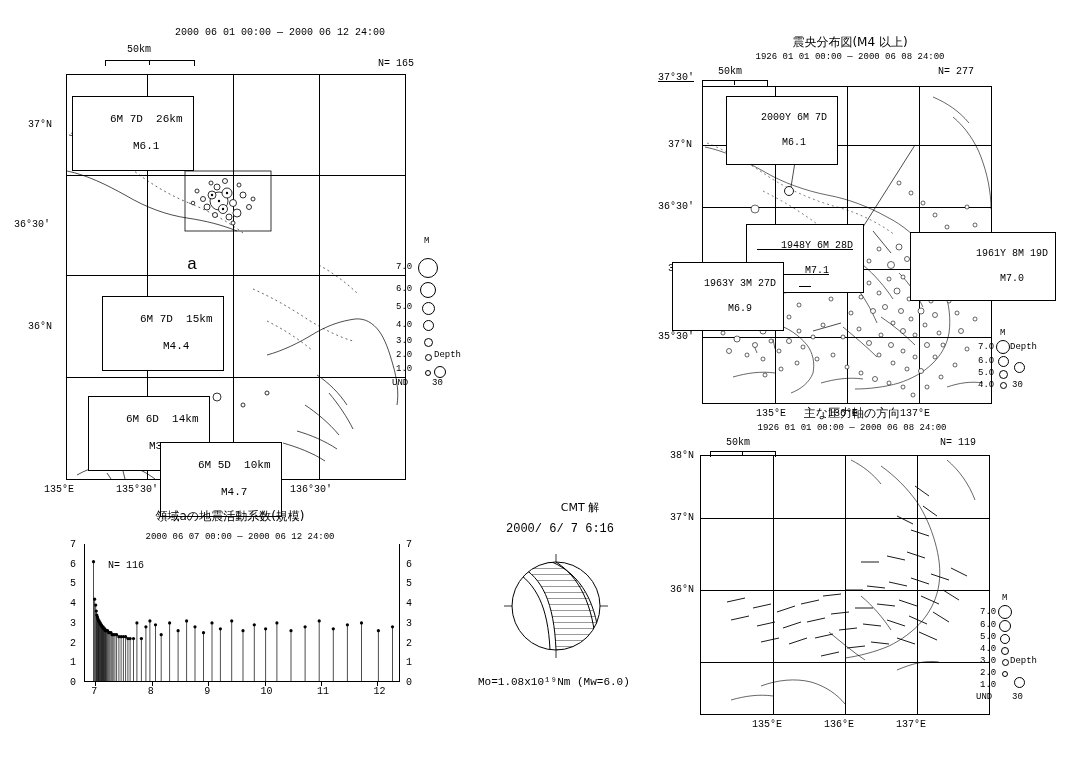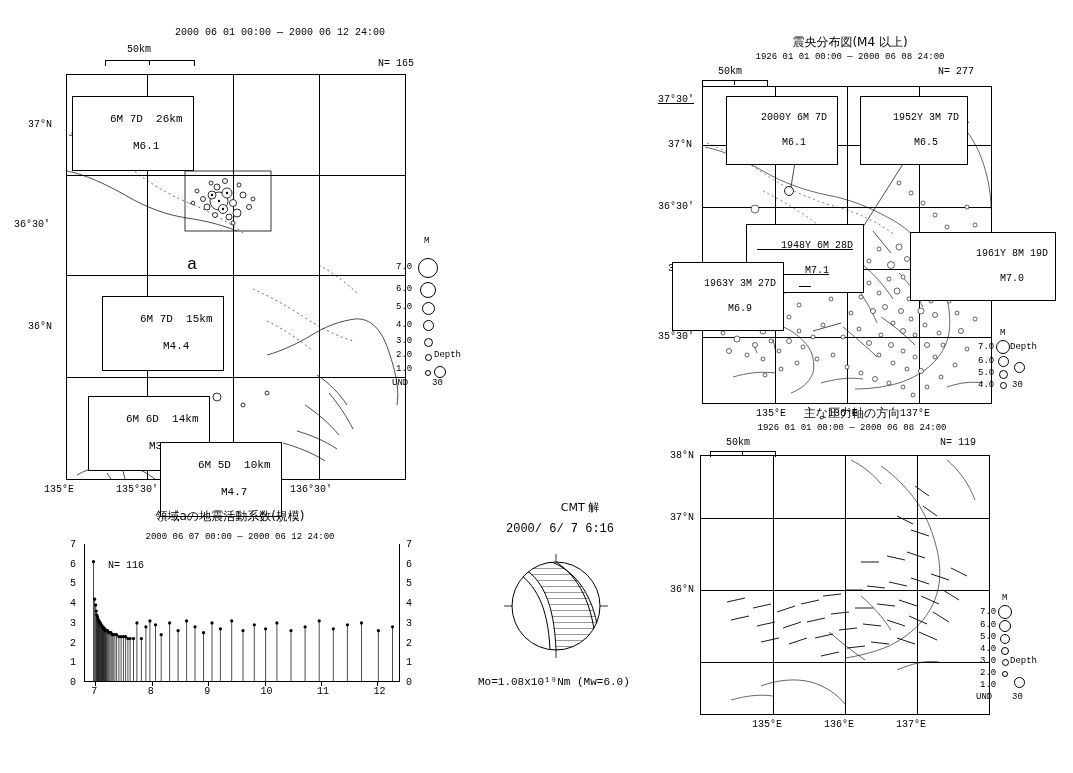--- a/index.html
+++ b/index.html
@@ -333,37 +333,33 @@
         <path d="M96,50 L88,100"></path>
         <path d="M212,58 L160,140"></path>
         <path d="M170,144 L188,166"></path>
         <path d="M250,146 L226,160"></path>
         <path d="M86,178 L130,200"></path>
         <path d="M110,244 L138,236"></path>
       </g>
     </svg>
   </div>
 
-  <div class="lbl tiny" style="left:-2px;top:60px;text-decoration:underline;">37°30'</div>
+  <div class="lbl tiny" style="left:-2px;top:38px;text-decoration:underline;">37°30'</div>
   <div class="lbl tiny" style="left:8px;top:105px;">37°N</div>
   <div class="lbl tiny" style="left:-2px;top:167px;">36°30'</div>
   <div class="lbl tiny" style="left:8px;top:229px;">36°N</div>
   <div class="lbl tiny" style="left:-2px;top:297px;">35°30'</div>
 
   <div class="lbl tiny" style="left:96px;top:374px;">135°E</div>
   <div class="lbl tiny" style="left:168px;top:374px;">136°E</div>
   <div class="lbl tiny" style="left:240px;top:374px;">137°E</div>
 
   <div class="callout s" style="left:66px;top:62px;width:102px;">
     <span>2000Y 6M 7D</span><br>
     <span>M6.1</span>
-  </div>
-  <div class="callout s" style="left:200px;top:62px;width:98px;">
-    <span>1952Y 3M 7D</span><br>
-    <span>M6.5</span>
   </div>
   <div class="callout s" style="left:86px;top:190px;width:108px;text-decoration:underline;">
     <span>1948Y 6M 28D</span><br>
     <span>M7.1</span>
   </div>
   <div class="callout s" style="left:250px;top:198px;width:102px;padding-left:38px;">
     <span>1961Y 8M 19D</span><br>
     <span>M7.0</span>
   </div>
   <div class="callout s" style="left:12px;top:228px;width:102px;">

